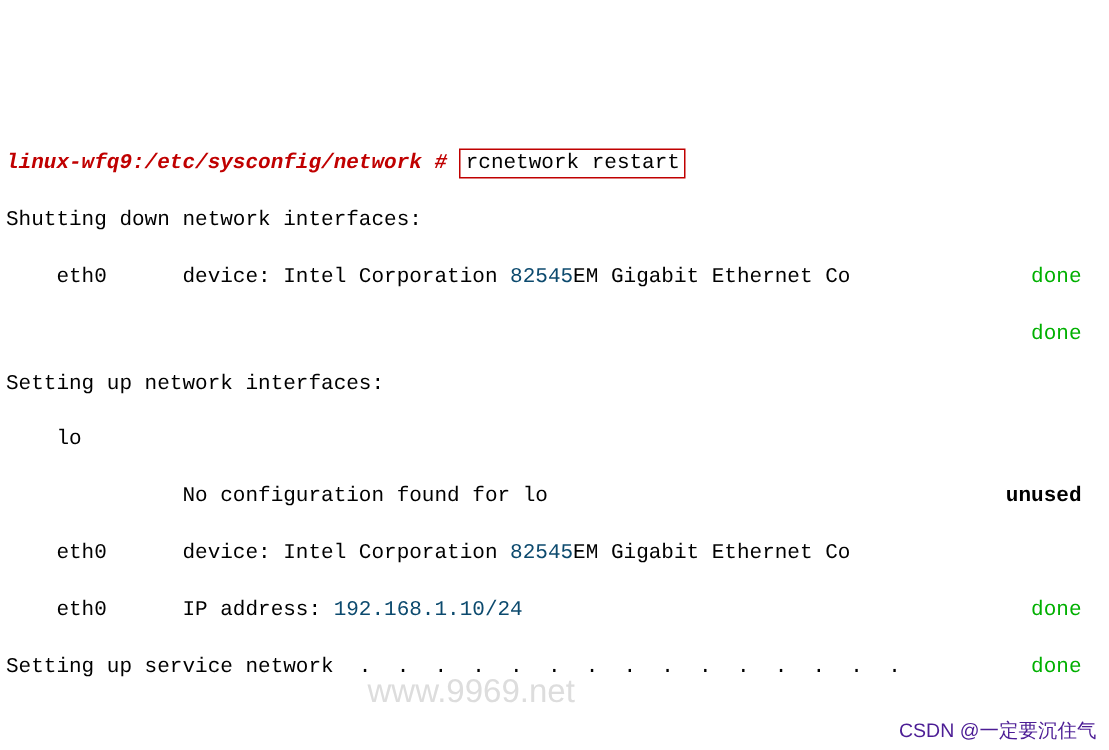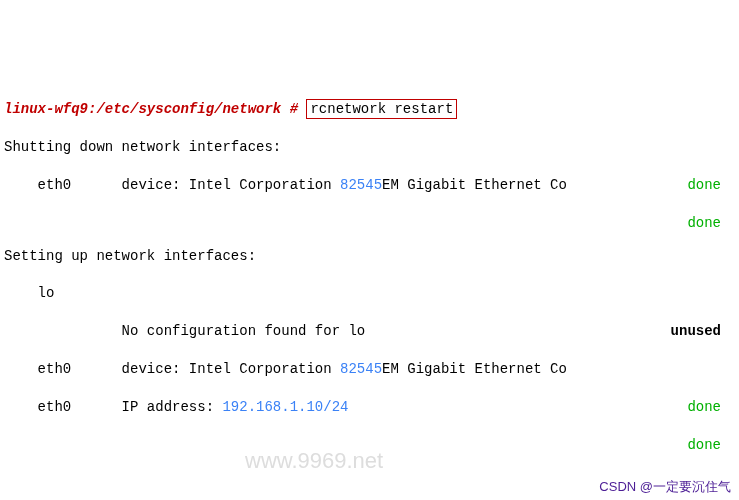--- a/index.html
+++ b/index.html
@@ -12,42 +12,42 @@
       height: 500px;
       padding: 6px 4px;
       line-height: 1.35;
       white-space: pre;
       position: relative;
     }
     .line { display: block; min-height: 1em; }
     .prompt { color: #c00000; font-style: italic; }
     .done { color: #00b000; font-weight: normal; position: absolute; right: 18px; }
     .unused { color: #000000; font-weight: bold; position: absolute; right: 18px; }
-    .gray { color: #3b82f6; }
+    .gray { color: #0c4a6e; }
     .bold { font-weight: bold; }
     .boxed { border: 1px solid #c00000; padding: 1px 3px; }
     .watermark1 { position: absolute; bottom: 24px; left: 245px; font-size: 22px; color: #ddd; font-family: Arial, sans-serif; z-index: -1; }
     .watermark2 { position: absolute; bottom: 4px; right: 8px; font-size: 13px; color: #4c1d95; font-family: Arial, sans-serif; }
   </style>
 </head>
 <body>
 
 
 
 <div>
 <span class="line"><span class="prompt bold">linux-wfq9:/etc/sysconfig/network # </span><span class="boxed">rcnetwork restart</span></span>
 <span class="line">Shutting down network interfaces:</span>
 <span class="line"><span>    eth0      device: Intel Corporation </span><span class="gray">82545</span><span>EM Gigabit Ethernet Co</span><span class="done">done</span></span>
 <span class="line"><span class="done">done</span></span>
 <span class="line">Setting up network interfaces:</span>
 <span class="line">    lo</span>
 <span class="line"><span>              No configuration found for lo</span><span class="unused">unused</span></span>
 <span class="line"><span>    eth0      device: Intel Corporation </span><span class="gray">82545</span><span>EM Gigabit Ethernet Co</span></span>
 <span class="line"><span>    eth0      IP address: </span><span class="gray">192.168.1.10/24</span><span class="done">done</span></span>
-<span class="line"><span class="done">done</span></span>
+<span class="line"><span>Setting up service network  .  .  .  .  .  .  .  .  .  .  .  .  .  .  .</span><span class="done">done</span></span>
 
 
 
 
 
 
 
 
 
 

